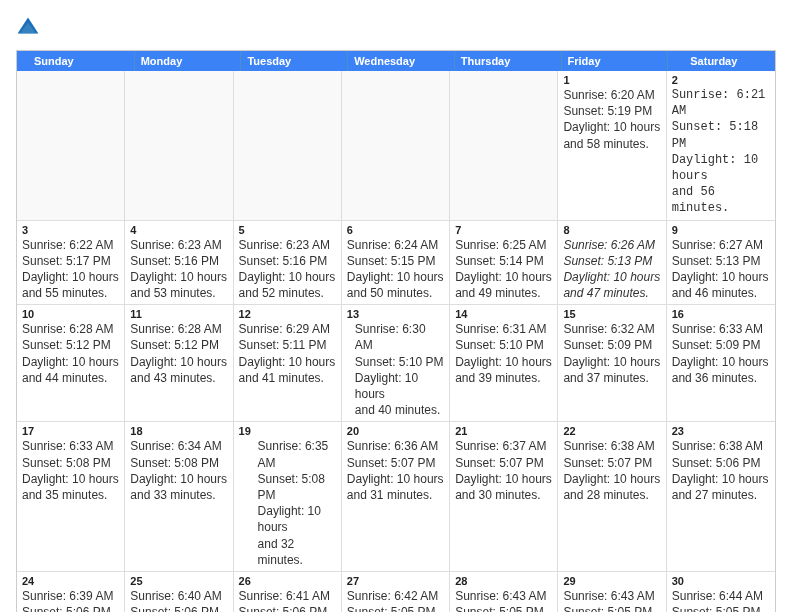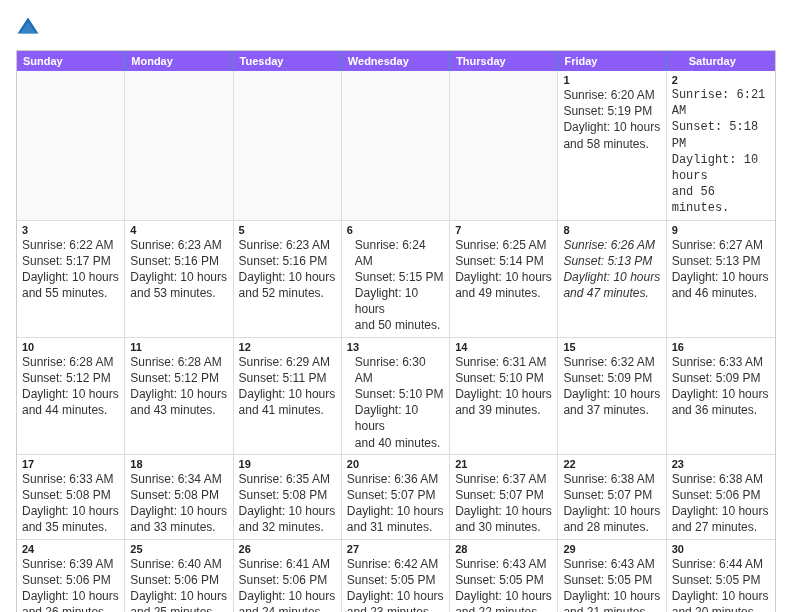--- a/index.html
+++ b/index.html
@@ -55,21 +55,22 @@
     }
     .calendar {
       flex: 1;
       display: flex;
       flex-direction: column;
       border: 1px solid #ccc;
     }
     .cal-header-row {
       display: grid;
       grid-template-columns: repeat(7, 1fr);
-      background: #8b5cf6;
+      background: #3b82f6;
+      padding-left: 11px;
     }
     .cal-header-cell {
       color: white;
       font-size: 11px;
       font-weight: bold;
       padding: 4px 6px;
       border-right: 1px solid #4a90c4;
       text-align: left;
     }
     .cal-header-cell:last-child { border-right: none; margin-left: 16px; }
@@ -178,21 +179,21 @@
           </div>
           <div class="cal-cell">
             <span class="day-num">5</span>
             <div class="cell-text" style="white-space: pre-line;">Sunrise: 6:23 AM
 Sunset: 5:16 PM
 Daylight: 10 hours
 and 52 minutes.</div>
           </div>
           <div class="cal-cell">
             <span class="day-num">6</span>
-            <div class="cell-text" style="white-space: pre-line; margin-left: 8px;">Sunrise: 6:24 AM
+            <div class="cell-text" style="white-space: pre-line;">Sunrise: 6:24 AM
 Sunset: 5:15 PM
 Daylight: 10 hours
 and 50 minutes.</div>
           </div>
           <div class="cal-cell">
             <span class="day-num">7</span>
             <div class="cell-text" style="white-space: pre-line;">Sunrise: 6:25 AM
 Sunset: 5:14 PM
 Daylight: 10 hours
 and 49 minutes.</div>
@@ -273,21 +274,21 @@
           </div>
           <div class="cal-cell">
             <span class="day-num">18</span>
             <div class="cell-text" style="white-space: pre-line;">Sunrise: 6:34 AM
 Sunset: 5:08 PM
 Daylight: 10 hours
 and 33 minutes.</div>
           </div>
           <div class="cal-cell">
             <span class="day-num">19</span>
-            <div class="cell-text" style="white-space: pre-line;">Sunrise: 6:35 AM
+            <div class="cell-text" style="white-space: pre-line; margin-left: 19px;">Sunrise: 6:35 AM
 Sunset: 5:08 PM
 Daylight: 10 hours
 and 32 minutes.</div>
           </div>
           <div class="cal-cell">
             <span class="day-num">20</span>
             <div class="cell-text" style="white-space: pre-line;">Sunrise: 6:36 AM
 Sunset: 5:07 PM
 Daylight: 10 hours
 and 31 minutes.</div>

